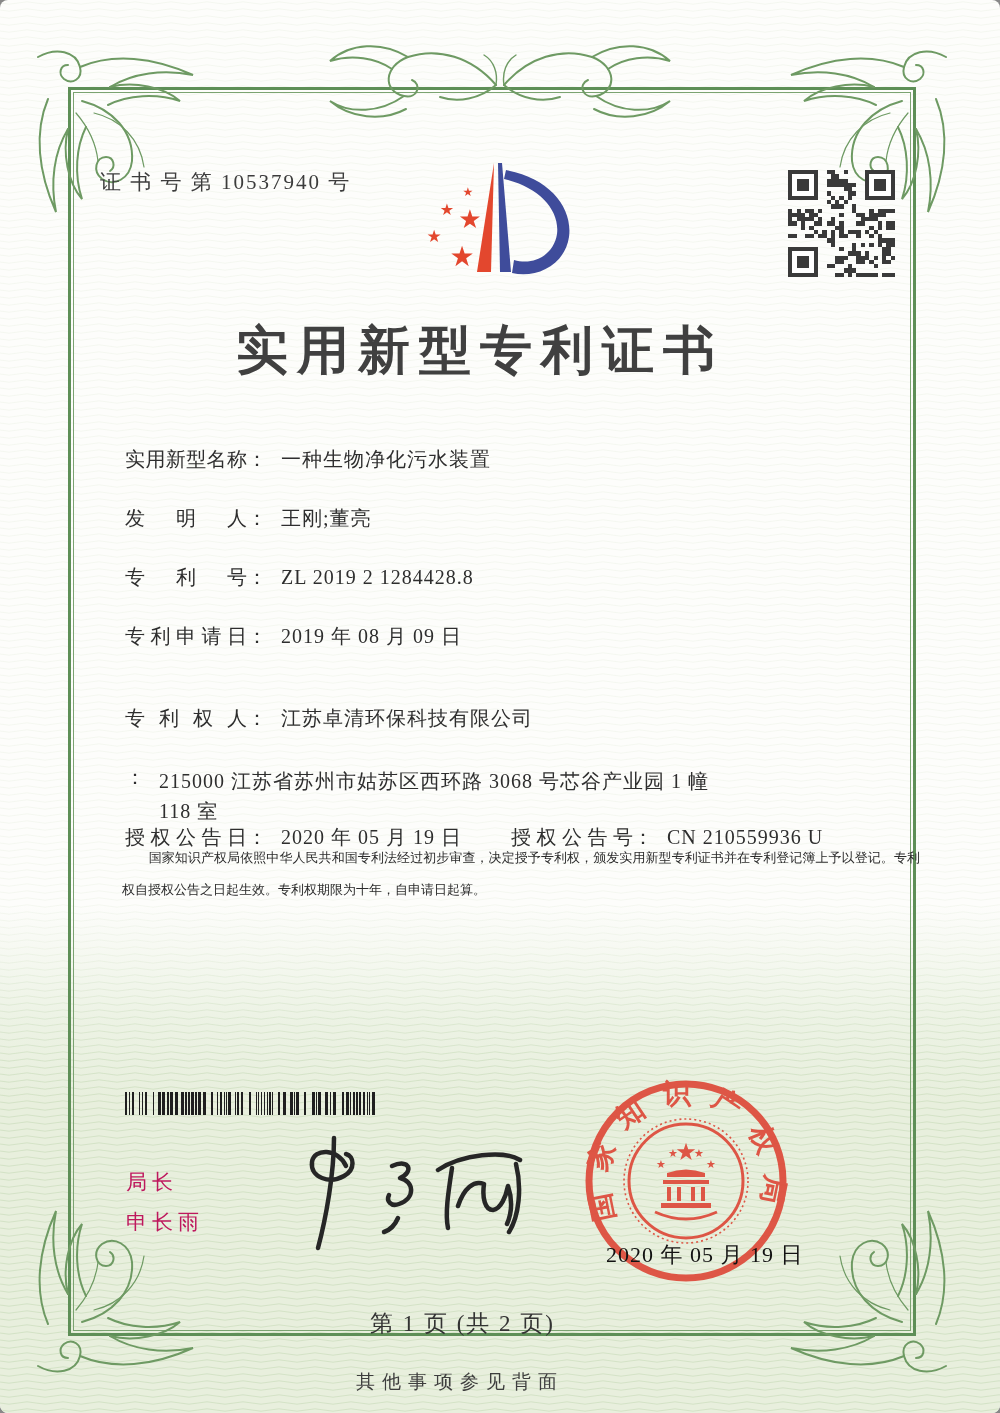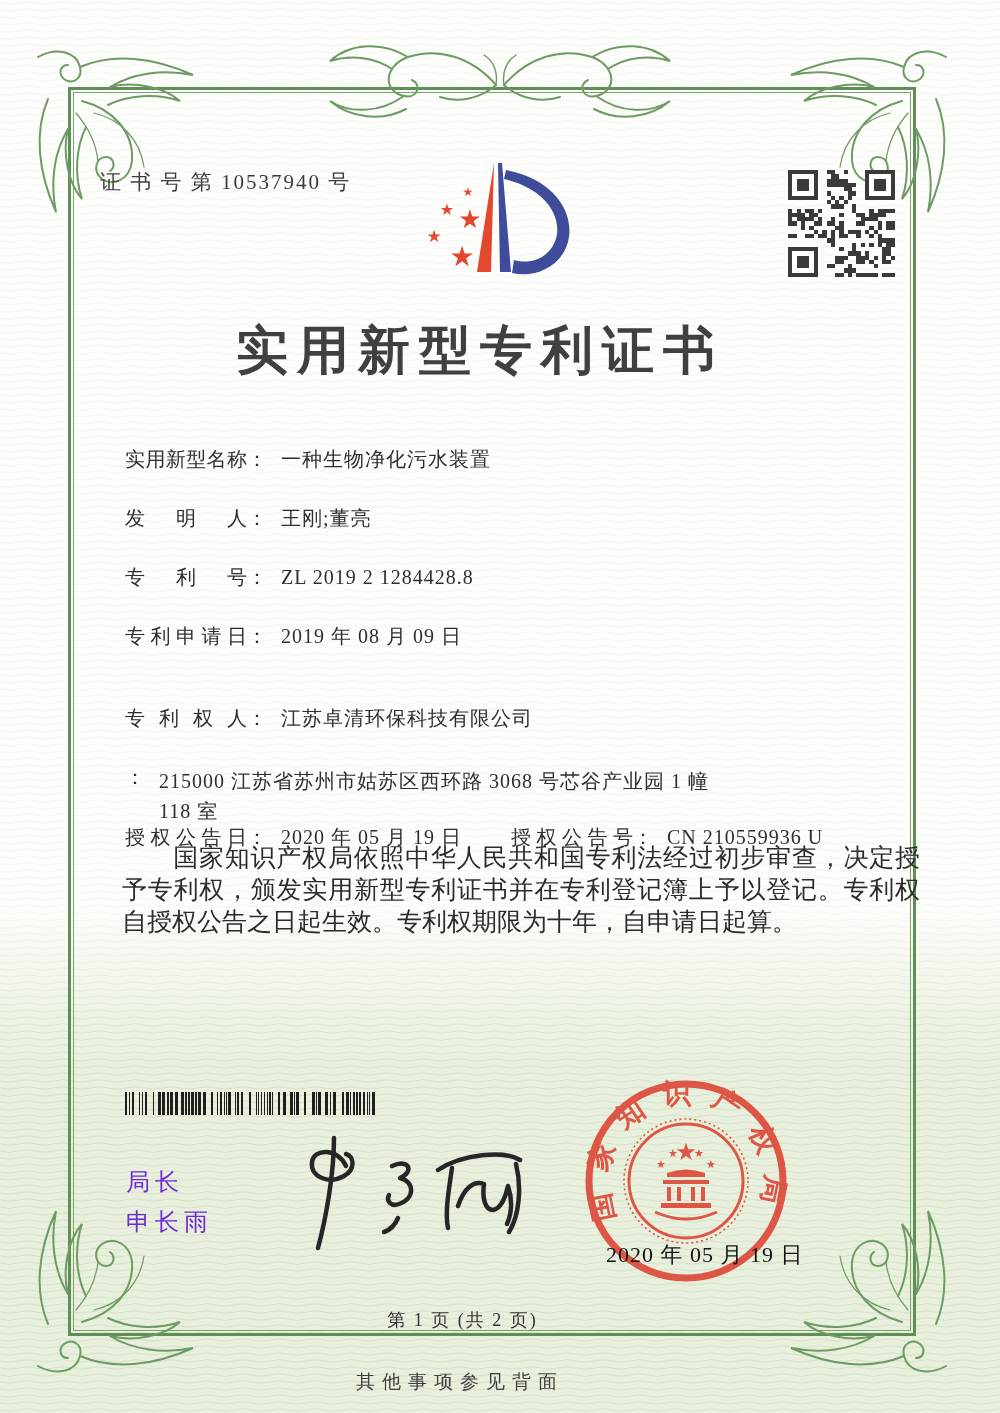--- a/index.html
+++ b/index.html
@@ -1,18 +1,18 @@
 <!DOCTYPE html>
 <html><head>
 <meta charset="utf-8">
 <style>
   * { margin:0; padding:0; box-sizing:border-box; }
   body { background:#888; font-family:"Liberation Serif","DejaVu Serif",serif; }
   .page { position:relative; width:1000px; height:1413px; margin:0 auto;
-          background:#fdfdfb; overflow:hidden; color:#2e2e2e; }
+          background:#fdfdfb; overflow:hidden; color:#2e2e2e;border-radius:8px; }
 
   
   .tint { position:absolute; inset:0; z-index:0;
           background:linear-gradient(180deg, rgba(236,242,229,0) 0%, rgba(236,242,229,0) 64%,
                      rgba(231,239,221,.75) 72%, #e8efdd 78%, #e8efdd 100%); }
   #waves { position:absolute; inset:0; z-index:0; }
 
   
   .frame { position:absolute; left:68px; top:87px; width:848px; height:1249px;
            border:3px solid #5e8f57; z-index:1; }
@@ -34,38 +34,38 @@
   .frow { display:flex; line-height:22px; margin-bottom:37px; position:relative; }
   .frow.last-gap { margin-bottom:60px; }
   .frow.addr { margin-bottom:0; }
   .flabel { display:inline-block; width:122px; text-align:justify; text-align-last:justify; }
   .fsep { margin:0 4px 0 0; }
   .fvalue { margin-left:10px; letter-spacing:1px; }
   .addr .fvalue { line-height:30px; }
   .grant2 { position:absolute; left:386px; top:0; display:flex; }
 
   .paras { position:absolute; left:122px; top:842px; width:798px;
-           font-size:25px; line-height:32px; text-align:justify; color:#2b2b2b; }
+           font-size:13px; line-height:32px; text-align:justify; color:#2b2b2b; }
   .paras p { text-indent:2.05em; }
 
   .barcode { position:absolute; left:125px; top:1092px; }
 
   .chief { position:absolute; left:126px; top:1170px;
            font-family:"Liberation Sans","DejaVu Sans",sans-serif;
-           font-size:24px; letter-spacing:5px; color:#6d28d9; line-height:24px; }
+           font-size:21px; letter-spacing:5px; color:#be185d; line-height:24px; }
   .chief div { margin-bottom:16px; }
 
   .sig { position:absolute; left:262px; top:1126px; }
 
   .seal { position:absolute; left:583px; top:1078px; opacity:.9; }
   .seal-date { position:absolute; left:606px; top:1240px; font-size:22px;
                letter-spacing:1px; color:#121212; white-space:nowrap; }
 
   .page-num { position:absolute; top:1308px; left:0; width:925px; text-align:center;
-              font-size:18px; letter-spacing:2px; color:#333; }
+              font-size:23px; letter-spacing:2px; color:#333; }
   .back-note { position:absolute; top:1369px; left:0; width:920px; text-align:center;
                font-size:19px; letter-spacing:7px; color:#3e3e3e; }
 </style>
 </head>
 <body>
 
 <div class="page">
 
   <div class="tint"></div>
   <svg id="waves" width="1000" height="1413">

